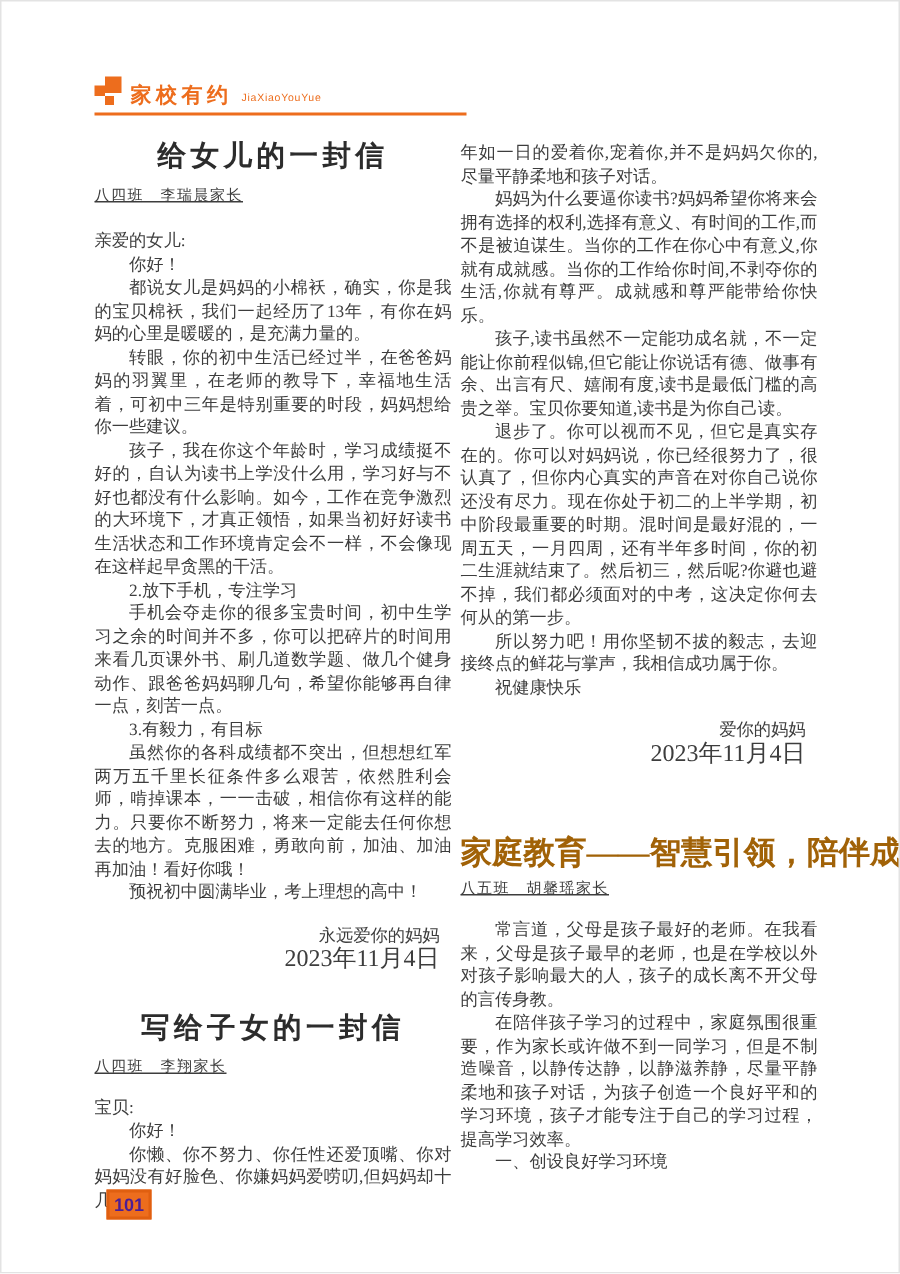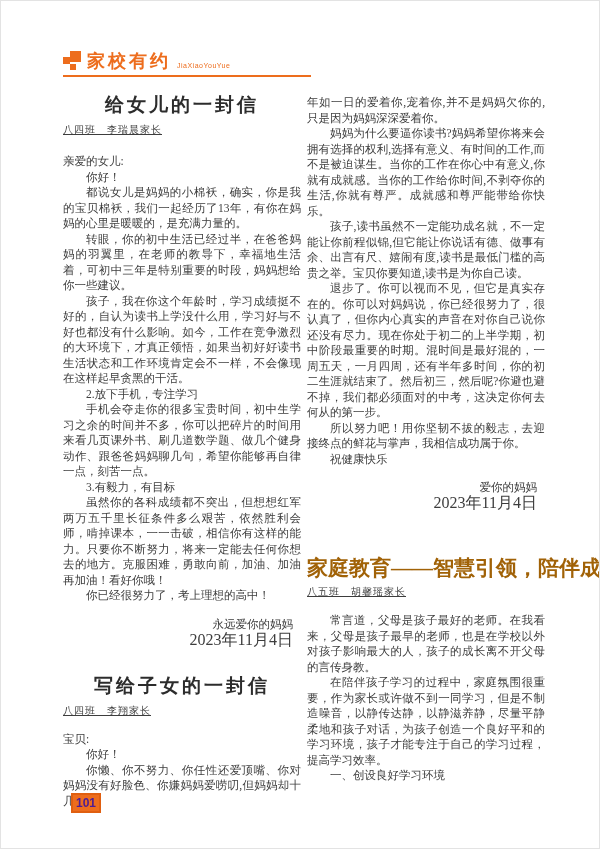--- a/index.html
+++ b/index.html
@@ -15,21 +15,21 @@
     display:flex;align-items:flex-end;gap:6px;
     border-bottom:2px solid #ED6D1D;padding-bottom:5px;
   }
   .logo-mark{position:relative;width:18px;height:19px;flex:0 0 auto;}
   .logo-mark i{position:absolute;background:#ED6D1D;display:block;}
   .logo-mark .sq-big{width:11px;height:11px;right:0;top:0;}
   .logo-mark .sq-mid{width:7px;height:7px;left:0;top:6px;}
   .logo-mark .sq-sml{width:6px;height:6px;left:7px;top:13px;}
   .brand{
     font-family:"Liberation Sans","DejaVu Sans",sans-serif;
-    font-size:18px;font-weight:bold;color:#ED6D1D;letter-spacing:3px;line-height:1;
+    font-size:14px;font-weight:bold;color:#ED6D1D;letter-spacing:3px;line-height:1;
   }
   .brand-pinyin{
     font-family:"Liberation Sans","DejaVu Sans",sans-serif;
     font-size:7px;color:#ED6D1D;line-height:1;margin-bottom:1px;letter-spacing:.5px;
   }
   
   .col{position:absolute;width:238px;top:92px;}
   .col-left{left:62px;}
   .col-right{left:306px;top:94px;}
   
@@ -87,35 +87,35 @@
 
     <p class="body no-indent">亲爱的女儿:</p>
     <p class="body">你好！</p>
     <p class="body">都说女儿是妈妈的小棉袄，确实，你是我的宝贝棉袄，我们一起经历了13年，有你在妈妈的心里是暖暖的，是充满力量的。</p>
     <p class="body">转眼，你的初中生活已经过半，在爸爸妈妈的羽翼里，在老师的教导下，幸福地生活着，可初中三年是特别重要的时段，妈妈想给你一些建议。</p>
     <p class="body">孩子，我在你这个年龄时，学习成绩挺不好的，自认为读书上学没什么用，学习好与不好也都没有什么影响。如今，工作在竞争激烈的大环境下，才真正领悟，如果当初好好读书生活状态和工作环境肯定会不一样，不会像现在这样起早贪黑的干活。</p>
     <p class="body">2.放下手机，专注学习</p>
     <p class="body">手机会夺走你的很多宝贵时间，初中生学习之余的时间并不多，你可以把碎片的时间用来看几页课外书、刷几道数学题、做几个健身动作、跟爸爸妈妈聊几句，希望你能够再自律一点，刻苦一点。</p>
     <p class="body">3.有毅力，有目标</p>
     <p class="body">虽然你的各科成绩都不突出，但想想红军两万五千里长征条件多么艰苦，依然胜利会师，啃掉课本，一一击破，相信你有这样的能力。只要你不断努力，将来一定能去任何你想去的地方。克服困难，勇敢向前，加油、加油再加油！看好你哦！</p>
-    <p class="body">你已经很努力了，考上理想的高中！</p>
+    <p class="body">预祝初中圆满毕业，考上理想的高中！</p>
 
     <p class="sig">永远爱你的妈妈</p>
     <p class="date">2023年11月4日</p>
 
     <h2 class="letter-title title-gap">写给子女的一封信</h2>
     <div class="byline byline-tight">八四班　李翔家长</div>
 
     <p class="body no-indent">宝贝:</p>
     <p class="body">你好！</p>
     <p class="body">你懒、你不努力、你任性还爱顶嘴、你对妈妈没有好脸色、你嫌妈妈爱唠叨,但妈妈却十几</p>
   </div>
 
   <div class="col col-right">
-    <p class="body no-indent">年如一日的爱着你,宠着你,并不是妈妈欠你的,只是因为妈妈深深爱着你。</p>
+    <p class="body no-indent">年如一日的爱着你,宠着你,并不是妈妈欠你的,尽量平静柔地和孩子对话。</p>
     <p class="body">妈妈为什么要逼你读书?妈妈希望你将来会拥有选择的权利,选择有意义、有时间的工作,而不是被迫谋生。当你的工作在你心中有意义,你就有成就感。当你的工作给你时间,不剥夺你的生活,你就有尊严。成就感和尊严能带给你快乐。</p>
     <p class="body">孩子,读书虽然不一定能功成名就，不一定能让你前程似锦,但它能让你说话有德、做事有余、出言有尺、嬉闹有度,读书是最低门槛的高贵之举。宝贝你要知道,读书是为你自己读。</p>
     <p class="body">退步了。你可以视而不见，但它是真实存在的。你可以对妈妈说，你已经很努力了，很认真了，但你内心真实的声音在对你自己说你还没有尽力。现在你处于初二的上半学期，初中阶段最重要的时期。混时间是最好混的，一周五天，一月四周，还有半年多时间，你的初二生涯就结束了。然后初三，然后呢?你避也避不掉，我们都必须面对的中考，这决定你何去何从的第一步。</p>
     <p class="body">所以努力吧！用你坚韧不拔的毅志，去迎接终点的鲜花与掌声，我相信成功属于你。</p>
     <p class="body">祝健康快乐</p>
 
     <p class="sig sig-offset sig-gap">爱你的妈妈</p>
     <p class="date sig-offset">2023年11月4日</p>
 
     <h2 class="feature-title">家庭教育——智慧引领，陪伴成长</h2>

